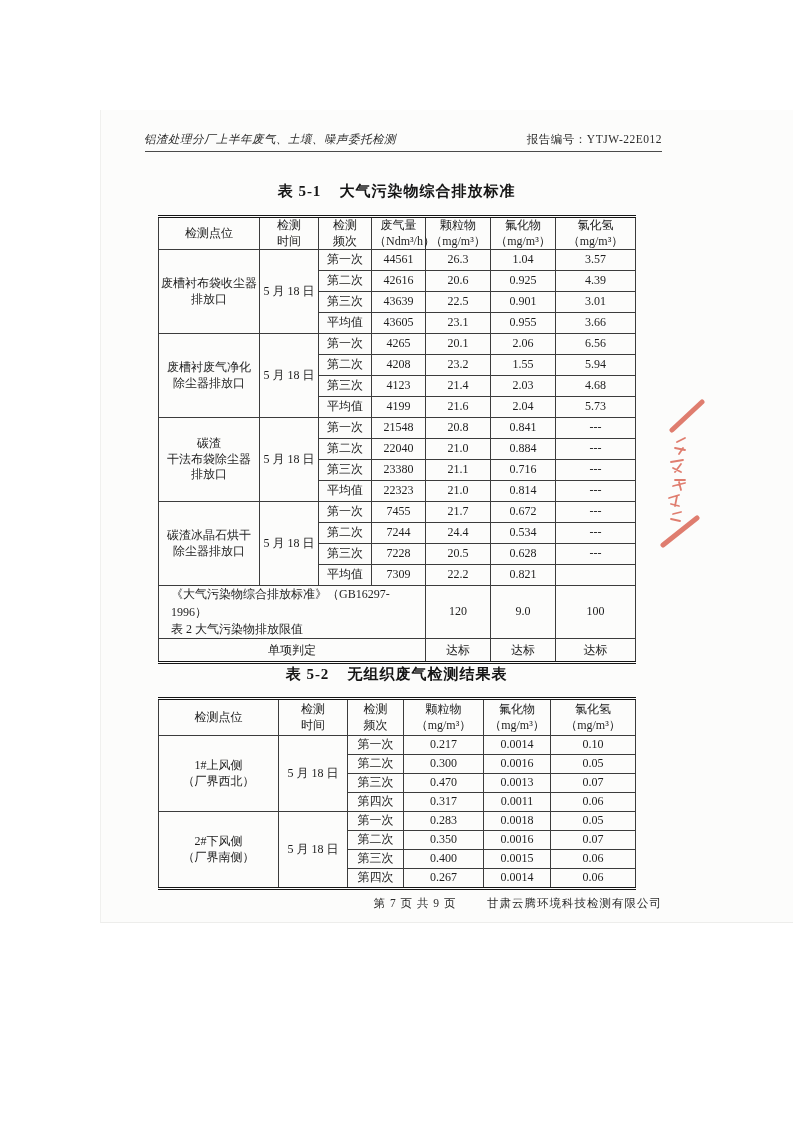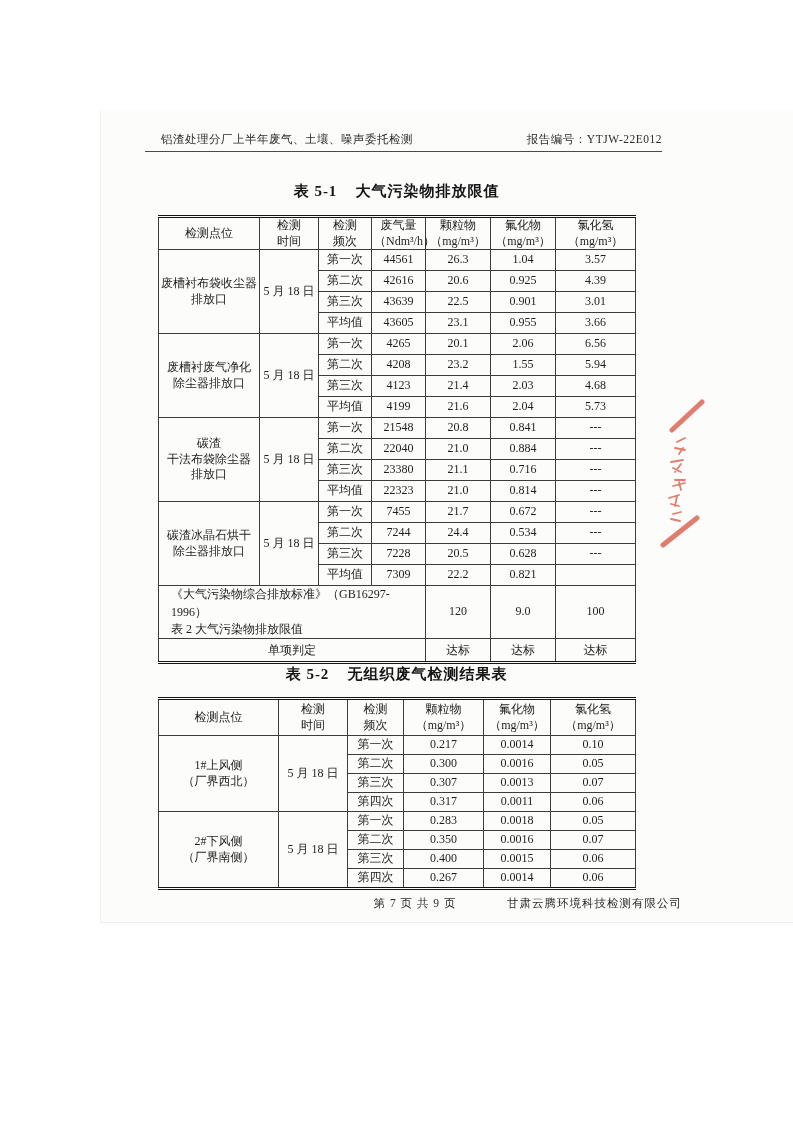--- a/index.html
+++ b/index.html
@@ -7,21 +7,21 @@
     width:793px;height:1122px;position:relative;background:#ffffff;
     font-family:"Liberation Serif","DejaVu Serif",serif;
     color:#1f1f1f;overflow:hidden;
   }
   .page{
     position:absolute;left:100px;top:110px;width:693px;height:812px;
     background:#fcfcfb;border-left:1px solid #f0f0ee;border-bottom:1px solid #ededeb;
   }
   
   .hdr{position:absolute;top:132px;font-size:11.5px;letter-spacing:.5px;color:#2b2b2b;}
-  .hdr-left{left:161px;}
+  .hdr-left{left:144px;font-style:italic;}
   .hdr-right{left:0;width:662px;text-align:right;}
   .hdr-rule{position:absolute;left:145px;top:151px;width:517px;height:1px;background:#4a4a4a;}
   
   .tbl-title{
     position:absolute;left:158px;width:477px;text-align:center;
     font-weight:bold;font-size:15px;color:#151515;letter-spacing:1px;
   }
   .tbl-title .lbl{margin-right:18px;}
   
   table.rpt{
@@ -35,35 +35,35 @@
   }
   table.t1 td{height:20px;}
   table.t1 tr.hd td{height:31px;font-size:12px;}
   table.t1 td.std-label{text-align:left;padding-left:12px;height:36px;line-height:1.45;}
   table.t1 tr.judge td{height:22px;}
   table.t2 td{height:18px;}
   table.t2 tr.hd td{height:35px;}
   
   .footer{position:absolute;top:896px;font-size:11.5px;color:#2b2b2b;letter-spacing:1px;}
   .foot-page{left:168px;width:494px;text-align:center;}
-  .foot-company{left:0;width:662px;text-align:right;margin-left:20px;}
+  .foot-company{left:0;width:662px;text-align:right;}
   
   .seal{position:absolute;left:657px;top:398px;width:48px;height:150px;}
 </style>
 </head>
 <body>
 
 <div class="page"></div>
 
 <div class="hdr hdr-left">铝渣处理分厂上半年废气、土壤、噪声委托检测</div>
 <div class="hdr hdr-right">报告编号：YTJW-22E012</div>
 <div class="hdr-rule"></div>
 
 <div class="tbl-title" style="top:182px;">
-  <span class="lbl">表 5-1</span><span>大气污染物排放限值</span>
+  <span class="lbl">表 5-1</span><span>大气污染物综合排放标准</span>
 </div>
 
 <table class="rpt t1" style="top:215px;width:477px;">
   <colgroup>
     <col style="width:101px">
       <col style="width:59px">
       <col style="width:53px">
     <col style="width:54px">
       <col style="width:65px">
       <col style="width:65px">
@@ -269,21 +269,21 @@
     <td>0.10</td>
   </tr>
   <tr>
     <td>第二次</td>
     <td>0.300</td>
     <td>0.0016</td>
     <td>0.05</td>
   </tr>
   <tr>
     <td>第三次</td>
-    <td>0.307</td>
+    <td>0.470</td>
     <td>0.0013</td>
     <td>0.07</td>
   </tr>
   <tr>
     <td>第四次</td>
     <td>0.317</td>
     <td>0.0011</td>
     <td>0.06</td>
   </tr>
 

